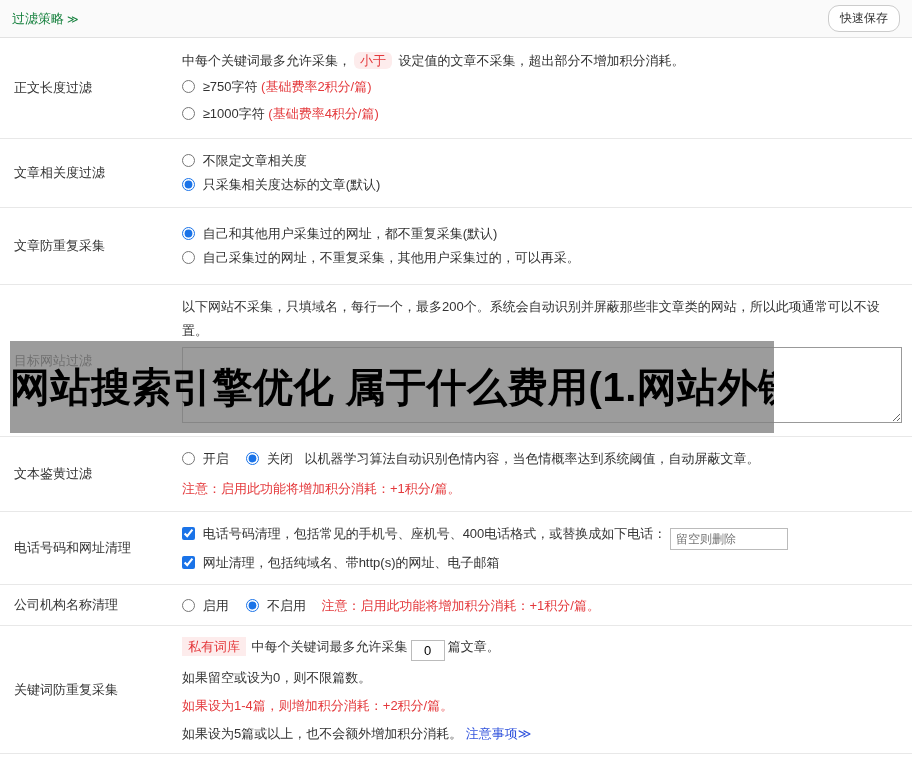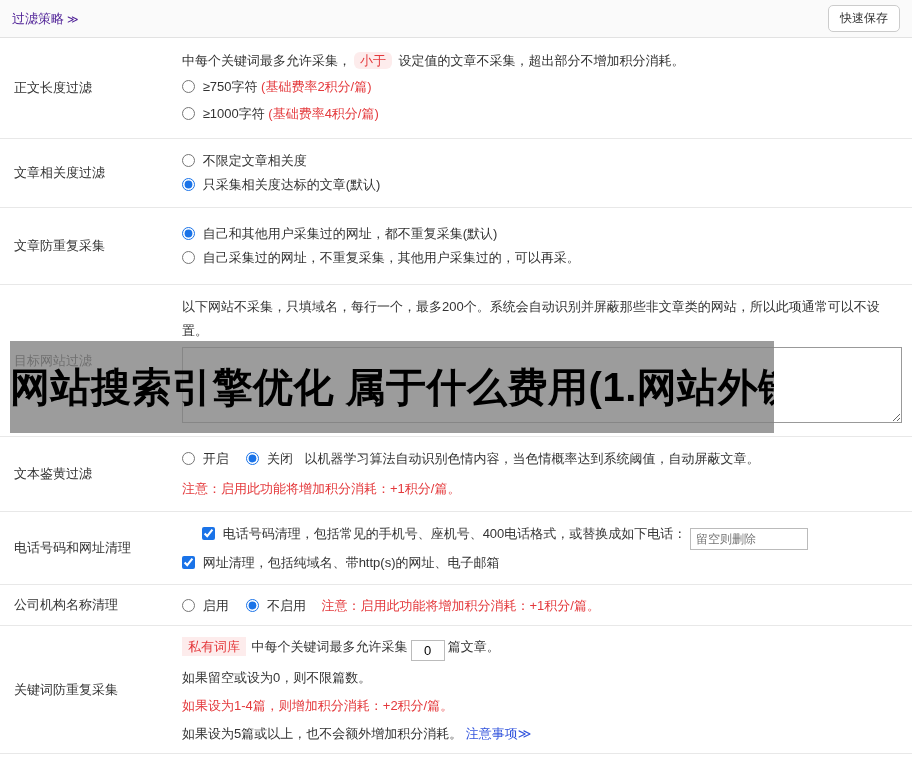--- a/index.html
+++ b/index.html
@@ -5,24 +5,24 @@
   * { margin:0; padding:0; box-sizing:border-box; }
   html,body { width:912px; height:768px; overflow:hidden; }
   body {
     font-family:"Liberation Sans","DejaVu Sans",sans-serif;
     font-size:13px; color:#333; background:#fff; position:relative;
   }
   .header {
     height:38px; display:flex; align-items:center; justify-content:space-between;
     padding:0 12px; background:#fafafa; border-bottom:1px solid #e2e2e2;
   }
-  .title { color:#4c1d95; font-size:13px; cursor:pointer; }
+  .title { color:#15803d; font-size:13px; cursor:pointer; }
   .title .arrows { font-size:11px; margin-left:3px; }
   .save-btn {
-    background:#fff; border:1px solid #ccc; border-radius:5px;
+    background:#fff; border:1px solid #ccc; border-radius:11px;
     padding:4px 11px; font-size:12px; color:#333; cursor:pointer;
     font-family:Liberation Serif, serif;
   }
   .row { display:flex; border-bottom:1px solid #e8e8e8; }
   .row-label {
     width:172px; padding-left:14px; display:flex; align-items:center;
     font-size:13px; color:#333; flex-shrink:0;
   }
   .row-content { flex:1; padding:10px 10px 10px 10px; }
   .line { line-height:24px; }
@@ -144,21 +144,21 @@
       </label>
       <span style="margin-left:8px;">以机器学习算法自动识别色情内容，当色情概率达到系统阈值，自动屏蔽文章。</span>
     </div>
     <div class="line red note-gap">注意：启用此功能将增加积分消耗：+1积分/篇。</div>
   </div>
 </div>
 
 <div class="row">
   <div class="row-label">电话号码和网址清理</div>
   <div class="row-content" style="padding-top:8px;padding-bottom:8px;">
-    <div class="line" style="line-height:28px;margin-left:20px;">
+    <div class="line" style="line-height:28px;">
       <label>
         <input type="checkbox" checked="" style="">
         <span>电话号码清理，包括常见的手机号、座机号、400电话格式，或替换成如下电话：</span>
       </label>
       <input type="text" class="phone-input" placeholder="留空则删除" style="">
     </div>
     <div class="line" style="line-height:26px;">
       <label>
         <input type="checkbox" checked="" style="">
         <span>网址清理，包括纯域名、带http(s)的网址、电子邮箱</span>

